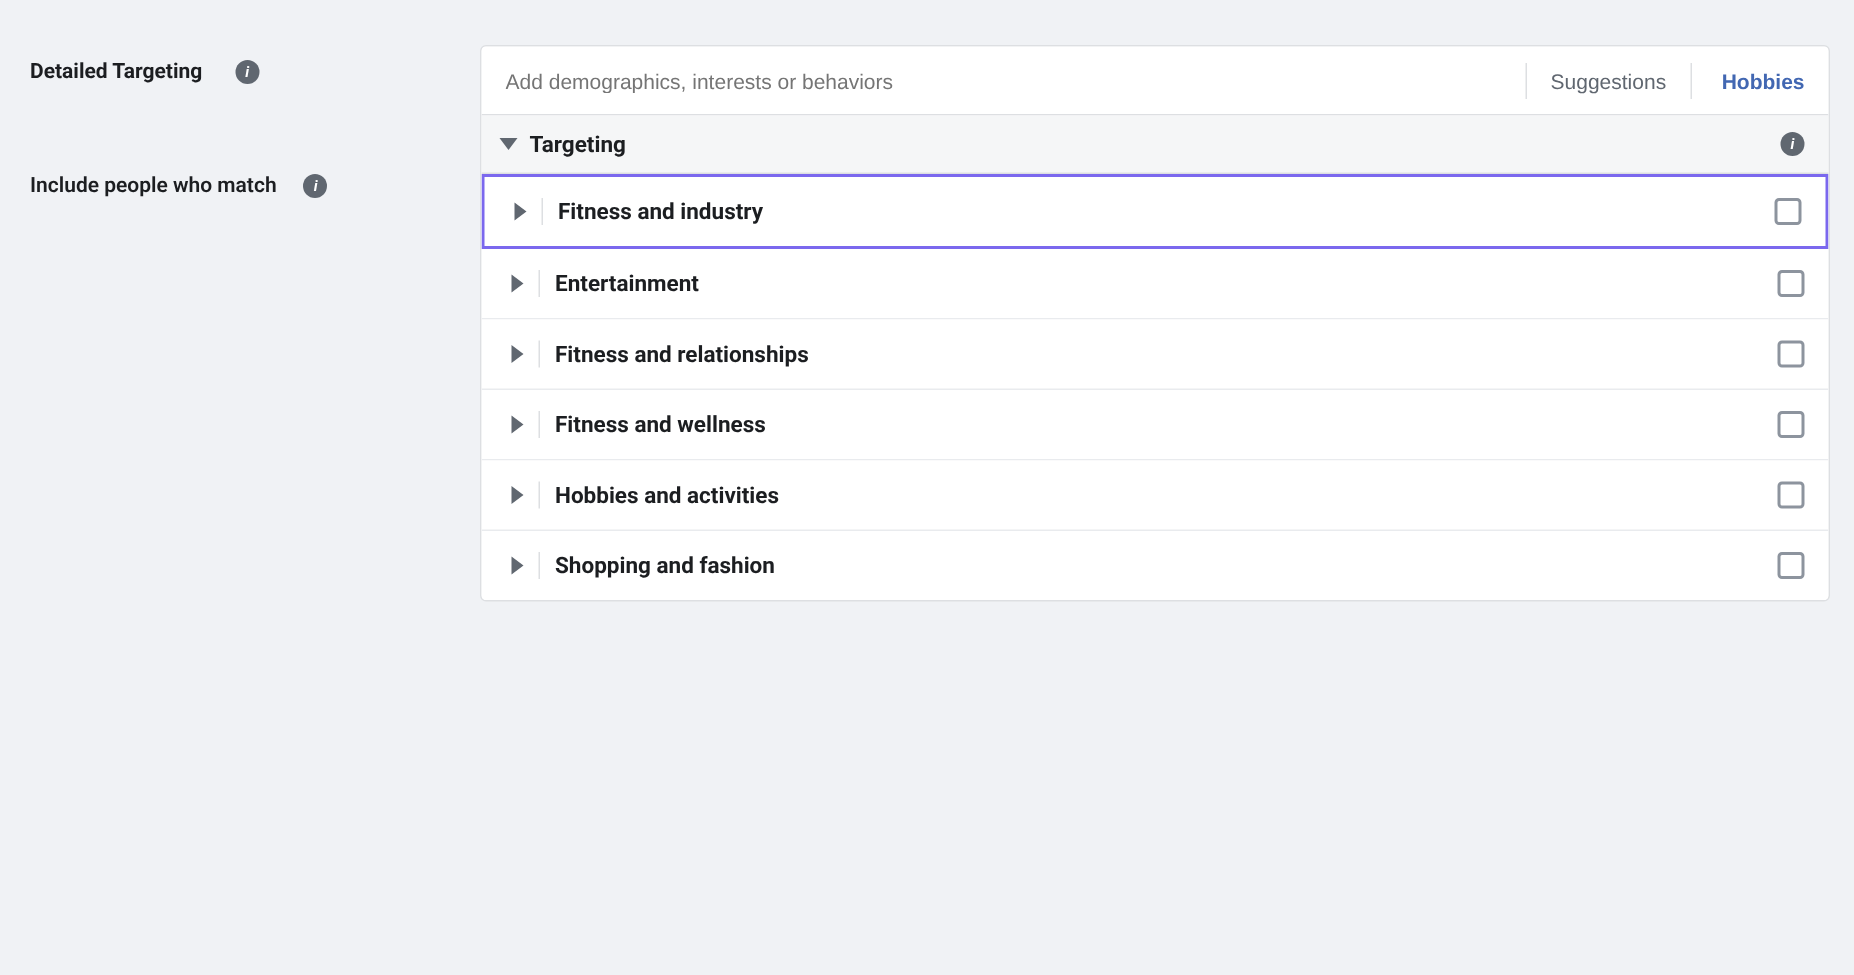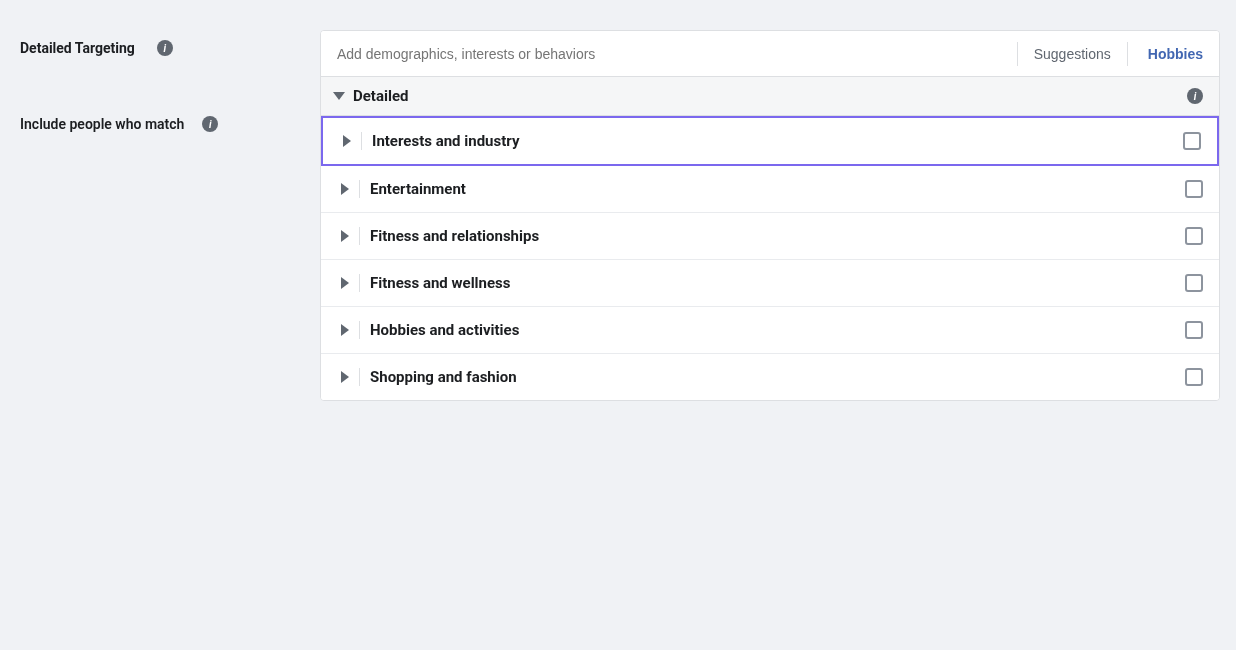--- a/index.html
+++ b/index.html
@@ -224,31 +224,31 @@
         <input class="search-input" type="text" placeholder="Add demographics, interests or behaviors" style="">
         <div class="search-divider"></div>
         <button class="suggestions-btn">Suggestions</button>
         <div class="search-divider"></div>
         <button class="browse-btn">Hobbies</button>
       </div>
 
       <div class="interests-header">
         <div class="interests-left">
           <div class="triangle-down"></div>
-          <span class="interests-title">Detailed</span>
+          <span class="interests-title">Targeting</span>
         </div>
         <span class="info-icon">i</span>
       </div>
 
       <div id="categories-container">
           <div class="category-row highlighted">
       <div class="category-left">
         <div class="triangle-right"></div>
         <div class="vertical-divider"></div>
-        <span class="category-name">Interests and industry</span>
+        <span class="category-name">Fitness and industry</span>
       </div>
       <div class="checkbox"></div>
     </div>
           <div class="category-row">
       <div class="category-left">
         <div class="triangle-right"></div>
         <div class="vertical-divider"></div>
         <span class="category-name">Entertainment</span>
       </div>
       <div class="checkbox"></div>

